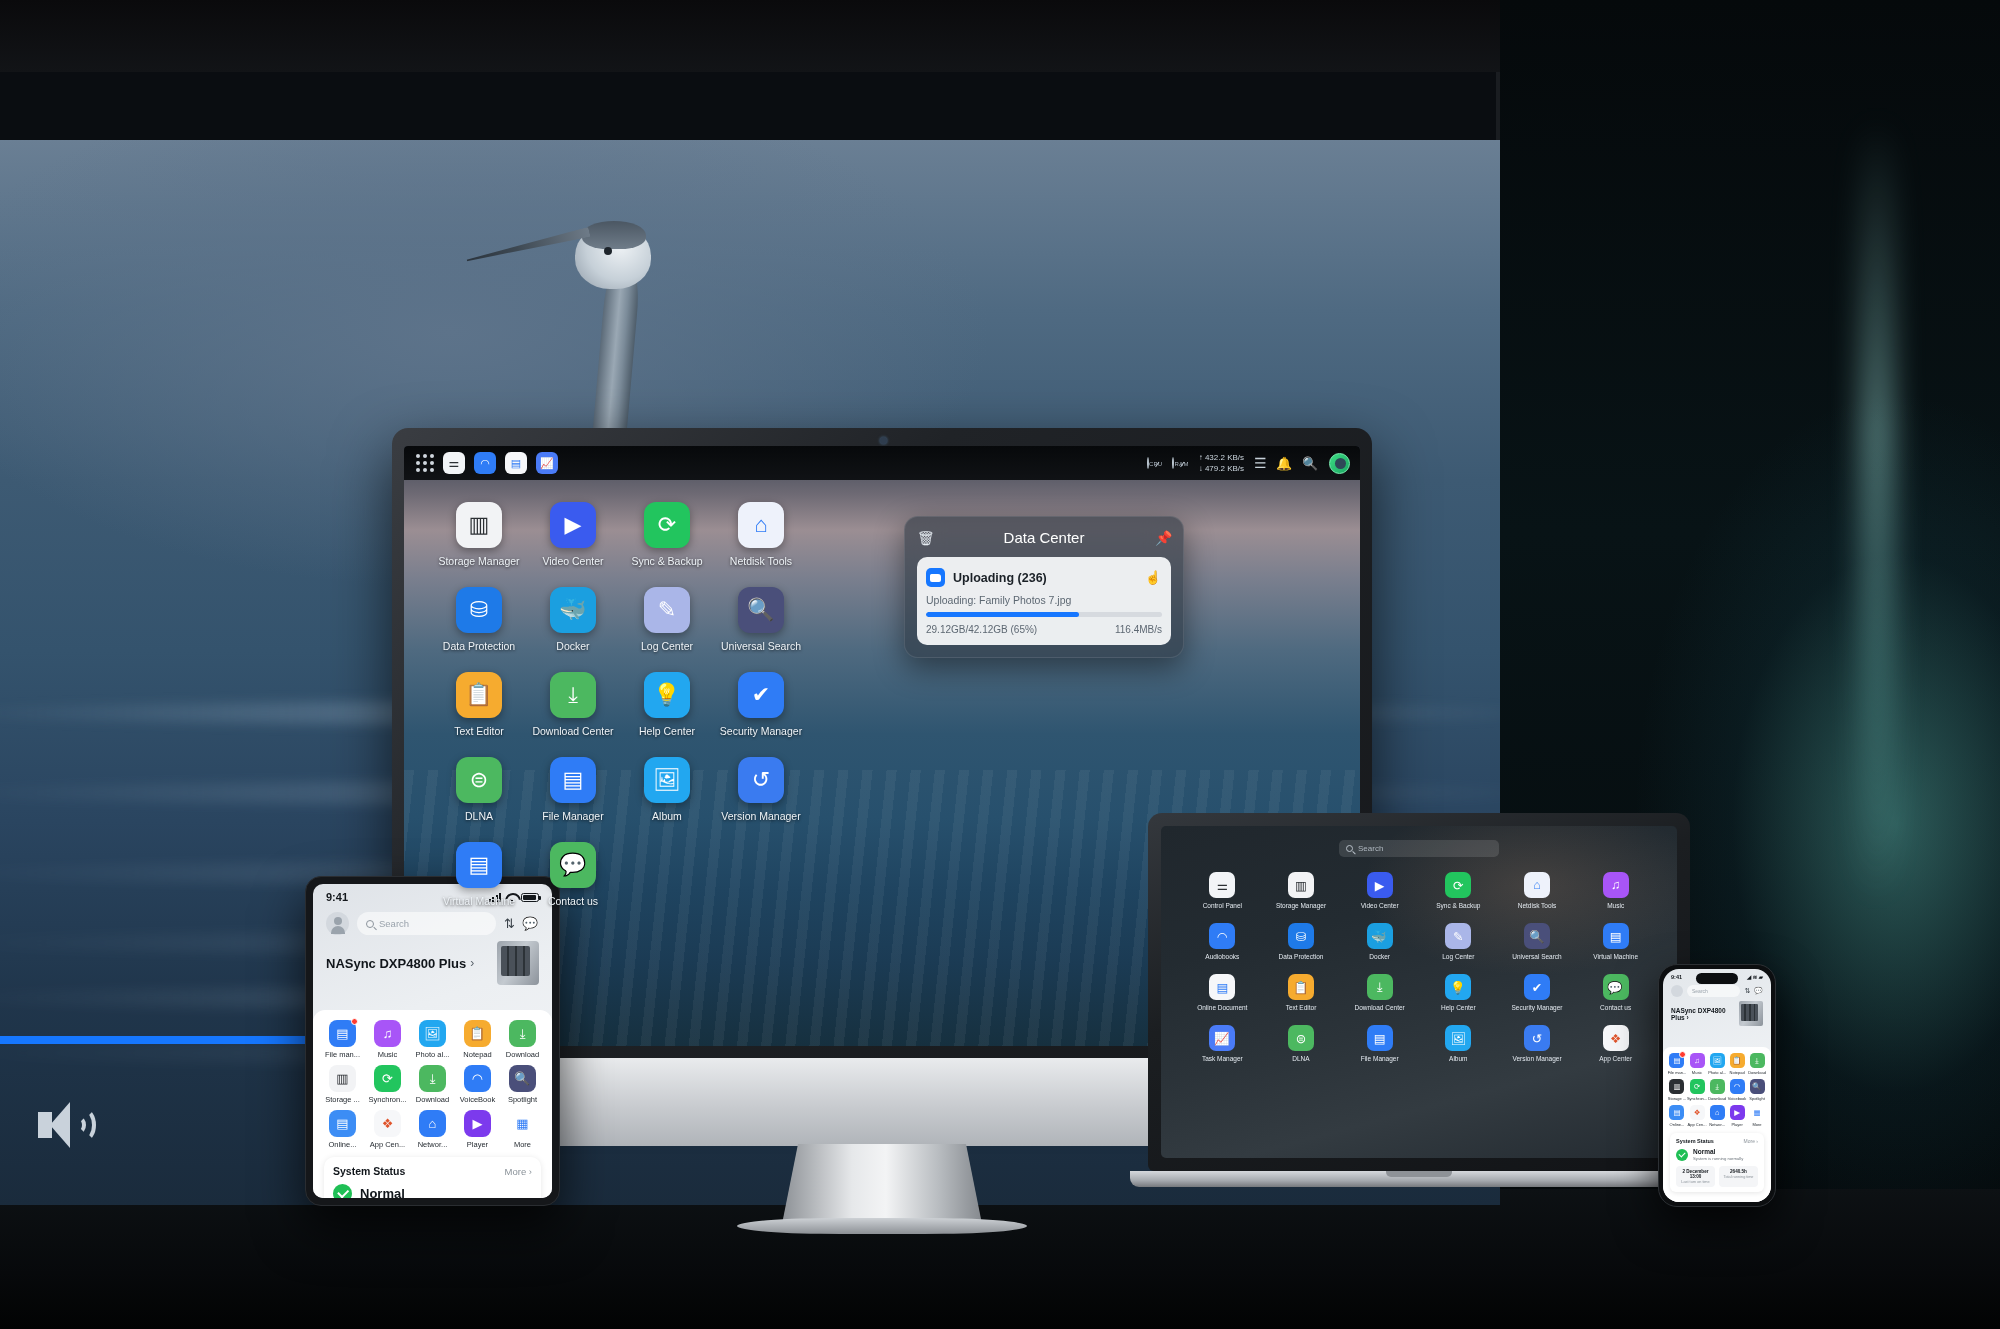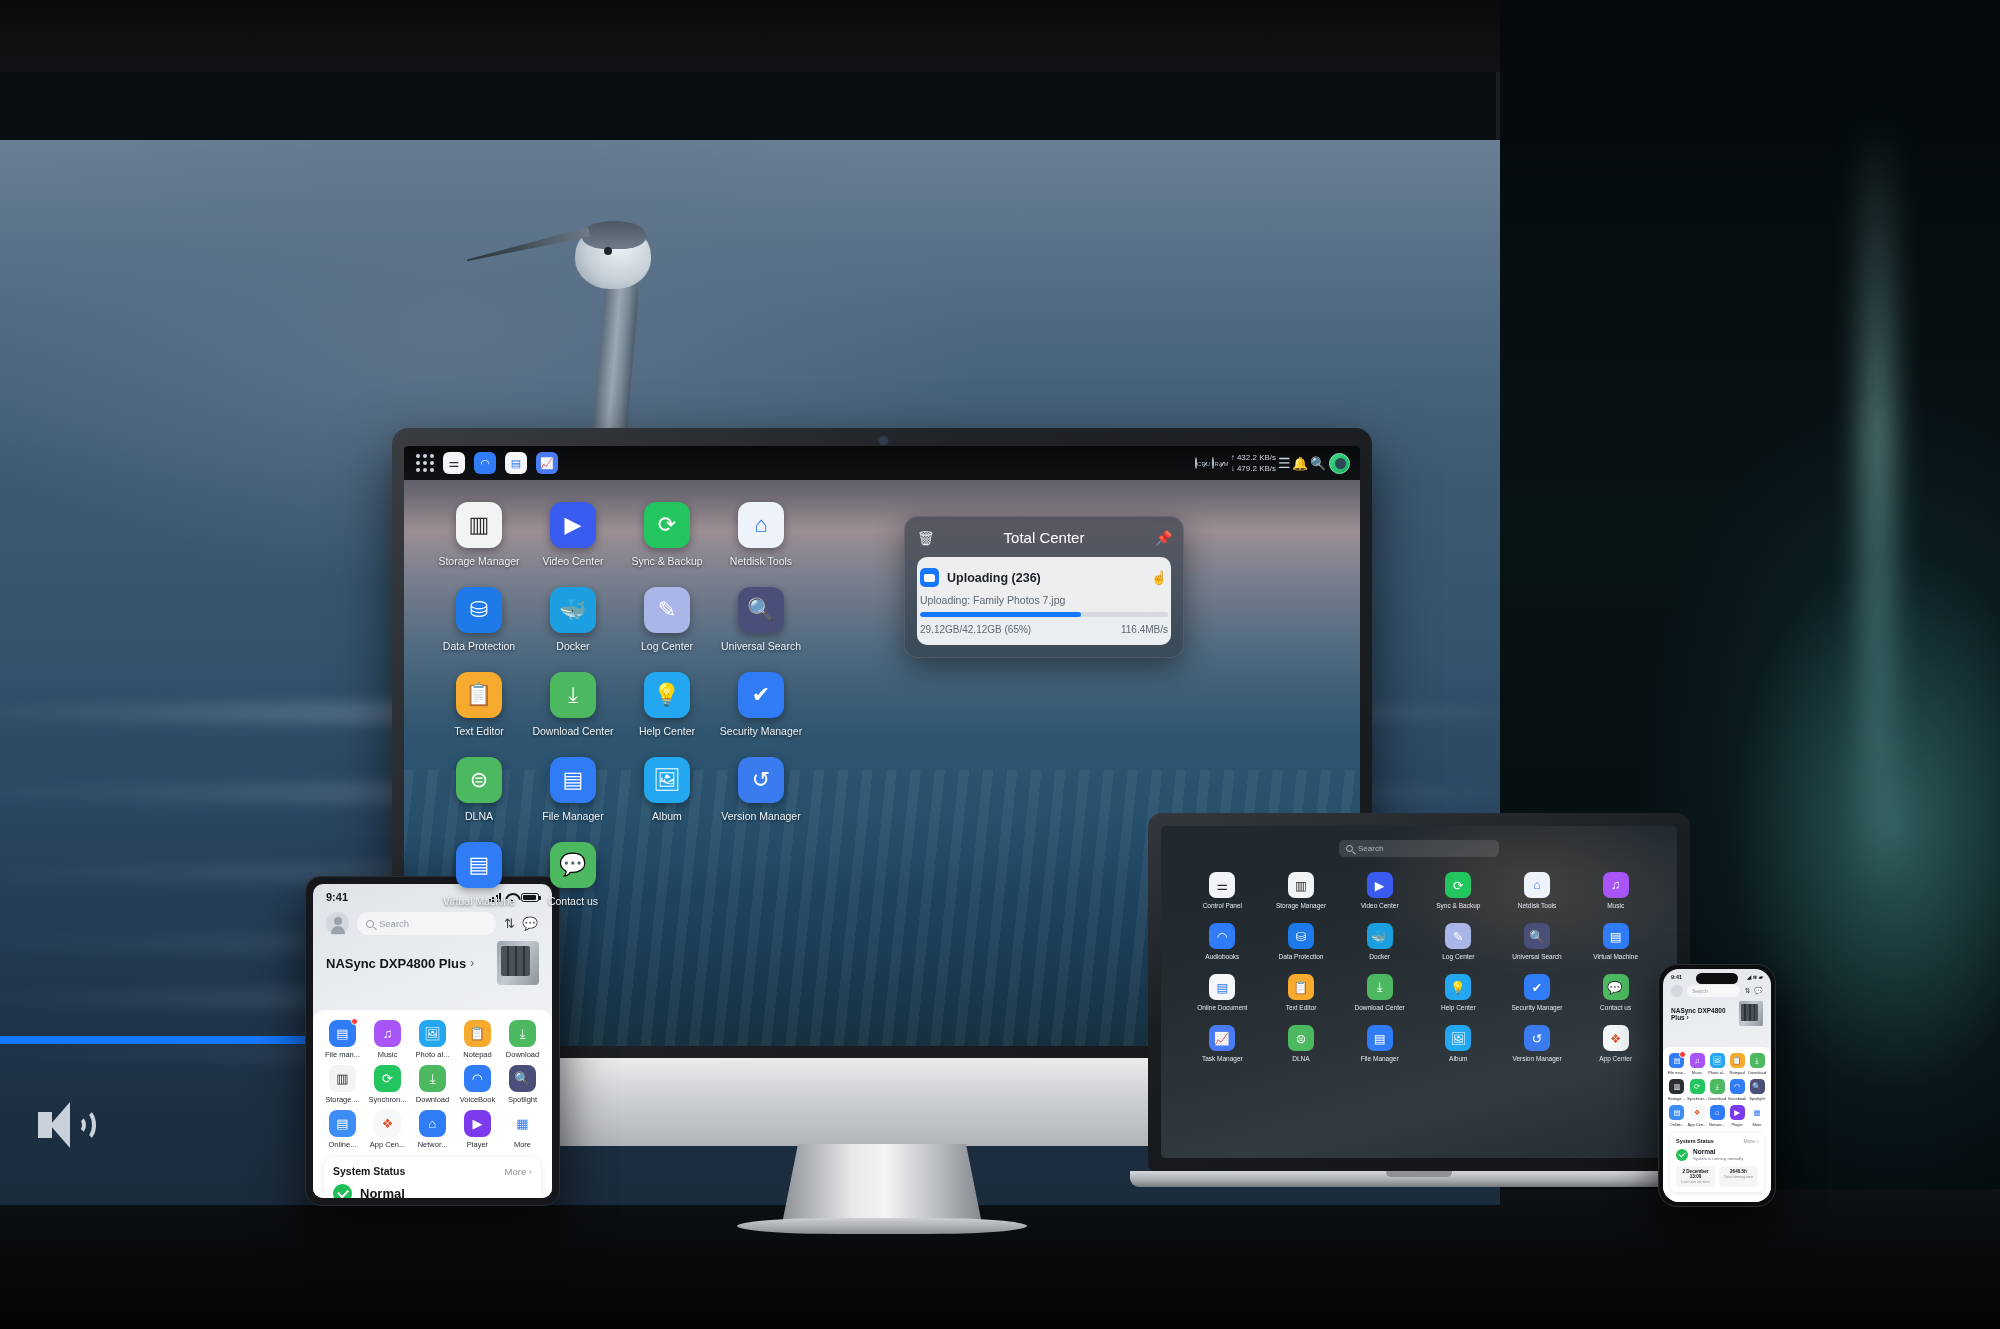--- a/index.html
+++ b/index.html
@@ -160,21 +160,21 @@
     position:relative; z-index:5; height: 34px; width:100%;
     background: linear-gradient(180deg,#07090b,#101215);
     display:flex; align-items:center; padding: 0 12px; gap: 9px;
   }
   .dockicon { width: 22px; height: 22px; border-radius: 6px; flex: none; }
   .dot-grid { display:grid; grid-template-columns: repeat(3,4px); grid-template-rows: repeat(3,4px); gap:3px; width:18px; }
   .dot-grid i { display:block; width:4px;height:4px;border-radius:50%;background:#cfd6dd; }
 
   #imac-statusbar {
     position:absolute; right: 10px; top: 6px; z-index: 6;
-    display:flex; align-items:center; gap: 2px; color:#c8d2da; font-size: 9px;
+    display:flex; align-items:center; gap: 10px; color:#c8d2da; font-size: 9px;
   }
   .gauge { width:17px;height:17px;border-radius:50%;border:1.4px solid #b9c4ce; position:relative; }
   .gauge:after{content:"";position:absolute;left:7px;top:3px;width:1.4px;height:6px;background:#b9c4ce;transform-origin:bottom;transform:rotate(35deg);}
   .gauge-lbl{font-size:6px;color:#a9b4bf;text-align:center;margin-top:1px;letter-spacing:.3px;}
   .net-rates{font-size:8px;line-height:11px;color:#cbd5dd;}
   .avatar-tb { width:21px;height:21px;border-radius:50%;background:linear-gradient(135deg,#3ddc84,#1aa862); border:1.5px solid #7cf0b4; position:relative;}
   .avatar-tb:after{content:"";position:absolute;left:5px;top:4px;width:11px;height:11px;border-radius:50%;background:#2f4858;}
 
   #imac-apps {
     position:absolute; z-index: 4; left: 28px; top: 56px;
@@ -195,21 +195,21 @@
     position:absolute; z-index: 8; left: 500px; top: 70px; width: 280px;
     background: rgba(42,52,62,.58);
     backdrop-filter: blur(18px);
     border-radius: 14px; padding: 12px;
     border: 1px solid rgba(255,255,255,.10);
     box-shadow: 0 10px 30px rgba(0,0,0,.45);
   }
   #tc-head { display:flex; align-items:center; justify-content:space-between; margin-bottom: 11px; }
   #tc-title { color:#fff; font-size: 15px; flex:1; text-align:center; }
   .tc-ico { width:16px;height:16px; color:#e6ecf2; }
-  #tc-card { background: rgba(243,245,247,.96); border-radius: 10px; padding: 11px 3px 10px; }
+  #tc-card { background: rgba(243,245,247,.96); border-radius: 10px; padding: 11px 9px 10px; }
   #tc-row1 { display:flex; align-items:center; gap:8px; }
   #tc-appico { width:19px;height:19px;border-radius:5px;background:#1677ff; display:flex;align-items:center;justify-content:center; flex:none;}
   #tc-appico:after{content:"";width:11px;height:8px;background:#fff;border-radius:1.5px 3px 2px 2px;}
   #tc-name { font-size: 12.5px; color:#1b2127; font-weight:600; }
   #tc-cursor { margin-left:auto; font-size: 13px; color:#3a4450; }
   #tc-sub { font-size: 10.5px; color:#5d6872; margin: 7px 0 6px; }
   #tc-bar { height: 5px; background:#d6dadf; border-radius:3px; overflow:hidden; }
   #tc-bar-fill { height:100%; background:#1677ff; border-radius:3px; }
   #tc-foot { display:flex; justify-content:space-between; font-size:10px; color:#5d6872; margin-top:7px; }
 
@@ -524,21 +524,21 @@
           </div>
           <div class="app">
             <div class="ico" style="background: rgb(76, 184, 96); color: rgb(255, 255, 255);">💬</div>
             <div class="lbl">Contact us</div>
           </div>
         </div>
 
       <div id="task-center">
         <div id="tc-head">
           <span class="tc-ico" style="font-size:14px;">🗑</span>
-          <span id="tc-title">Total Center</span>
+          <span id="tc-title">Data Center</span>
           <span class="tc-ico" style="font-size:14px;">📌</span>
         </div>
         <div id="tc-card">
           <div id="tc-row1">
             <span id="tc-appico"></span>
             <span id="tc-name">Uploading (236)</span>
             <span id="tc-cursor">☝</span>
           </div>
           <div id="tc-sub">Uploading: Family Photos 7.jpg</div>
           <div id="tc-bar">

